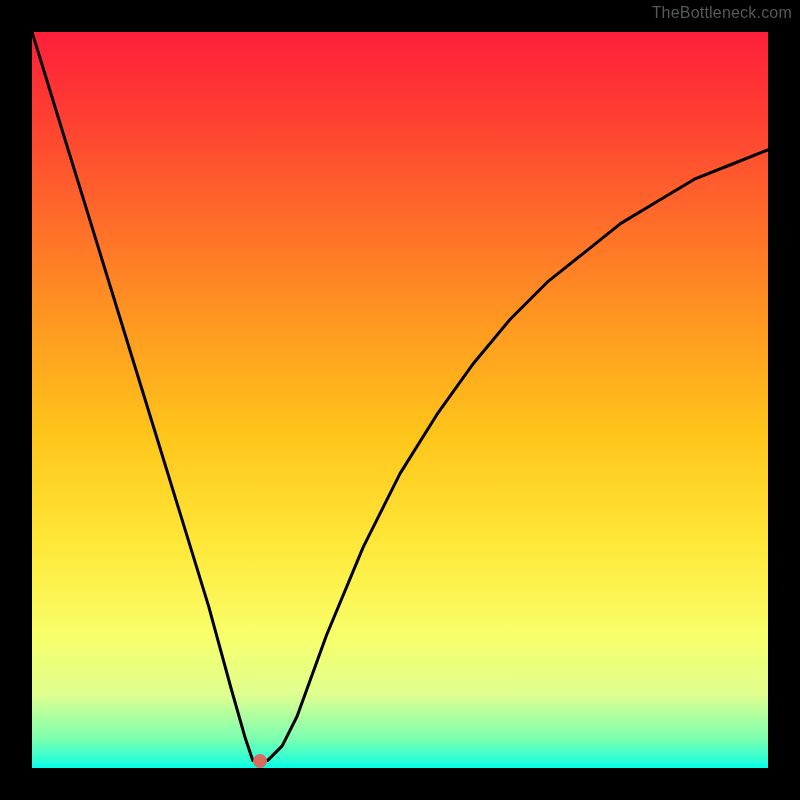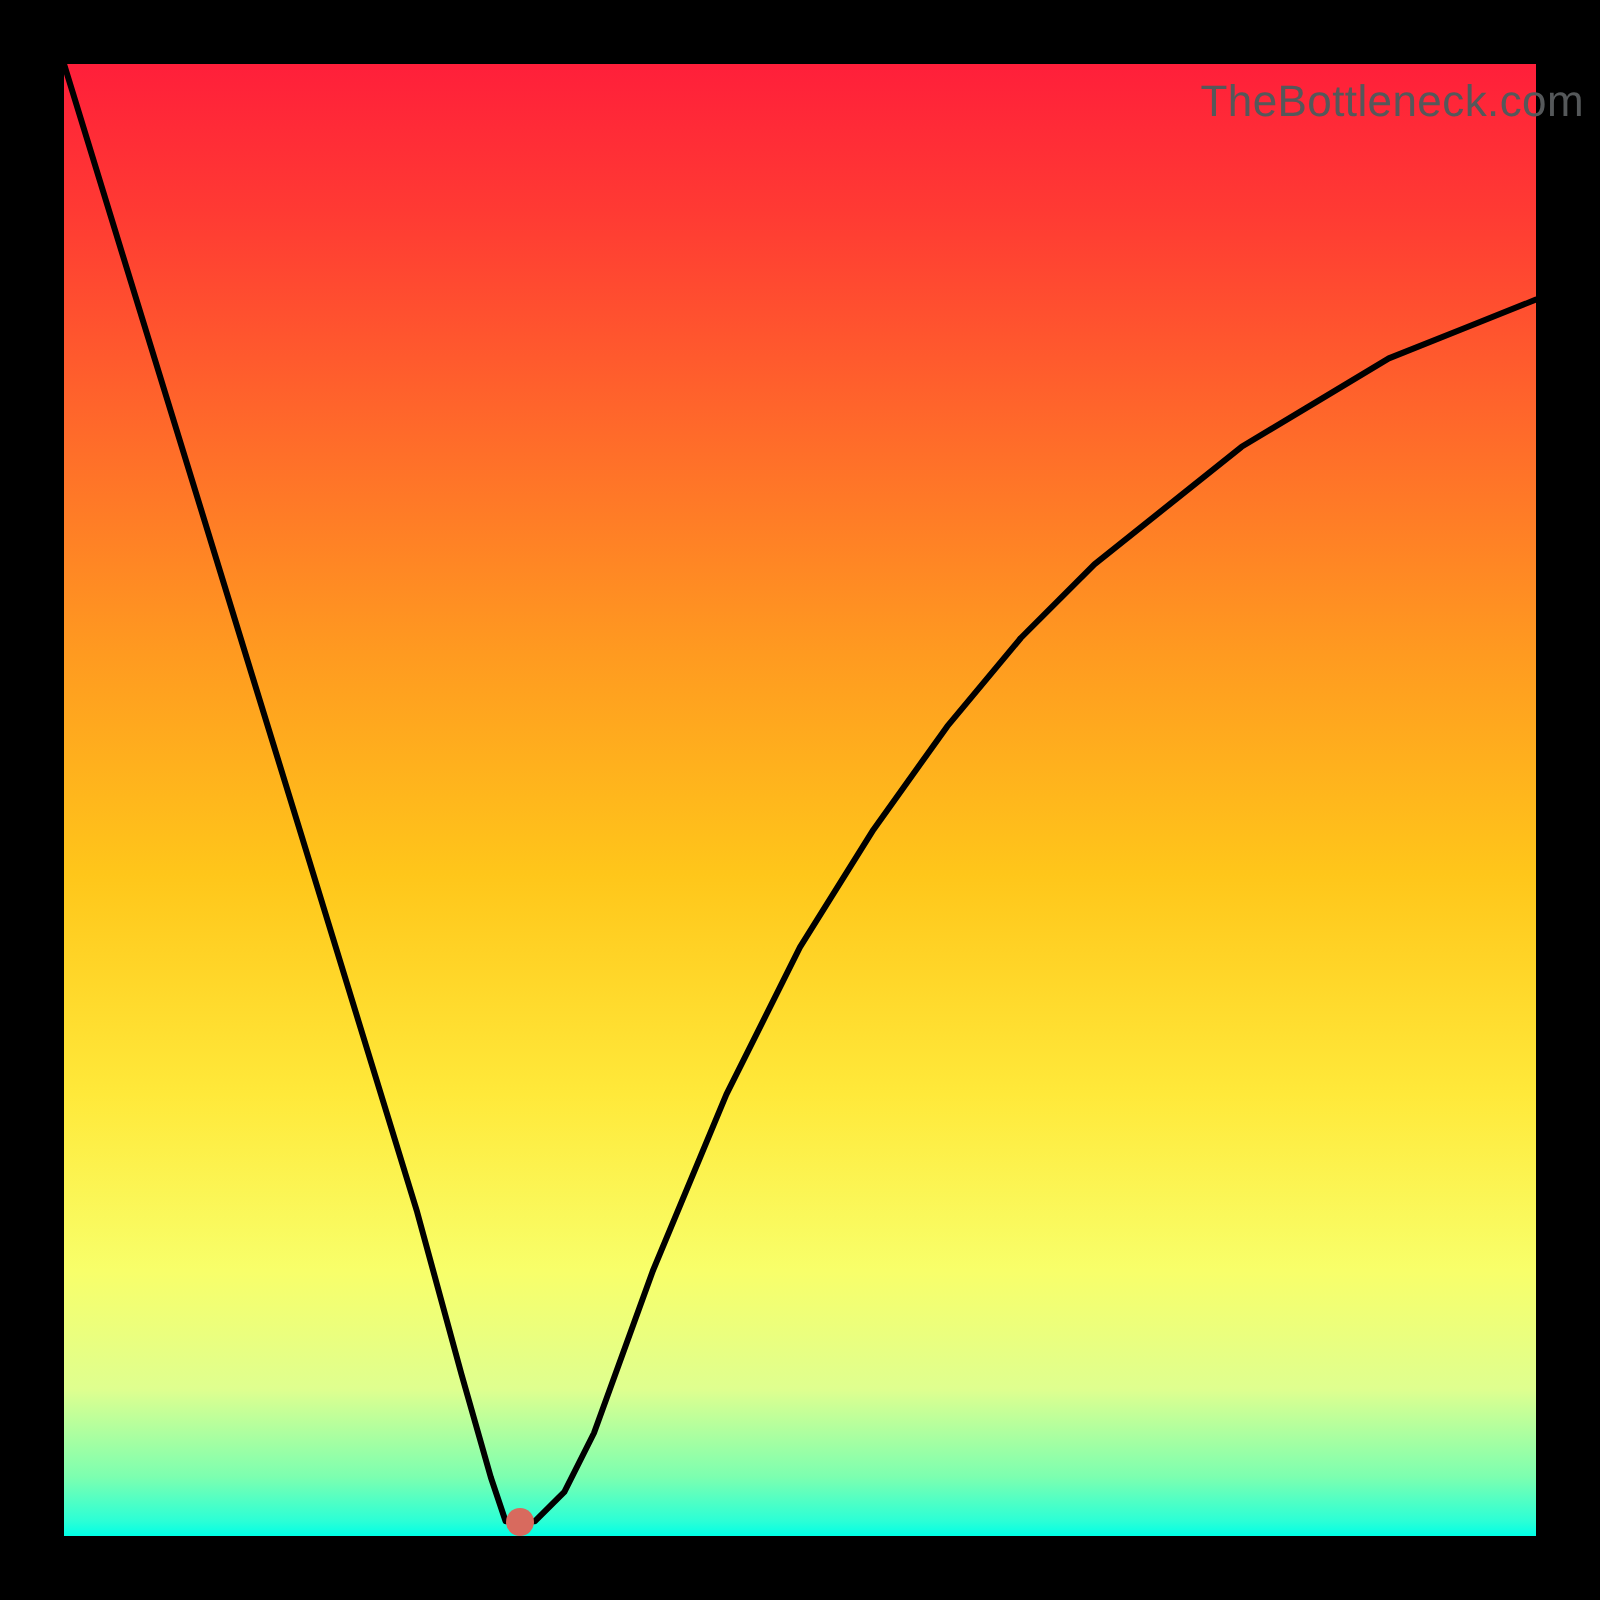--- a/index.html
+++ b/index.html
@@ -48,26 +48,25 @@
     position: absolute;
     inset: 0;
     width: 100%;
     height: 100%;
   }
   .watermark {
     position: absolute;
     top: 4px;
     right: 8px;
     color: #55585a;
-    font-size: 22px;
+    font-size: 16px;
     font-weight: 500;
     letter-spacing: 0.2px;
     user-select: none;
     pointer-events: none;
-    margin-top: 34px;
   }
   .dot {
     position: absolute;
     width: 14px;
     height: 14px;
     border-radius: 50%;
     background: #d86a5e;
     transform: translate(-50%, -50%);
   }
 </style>

